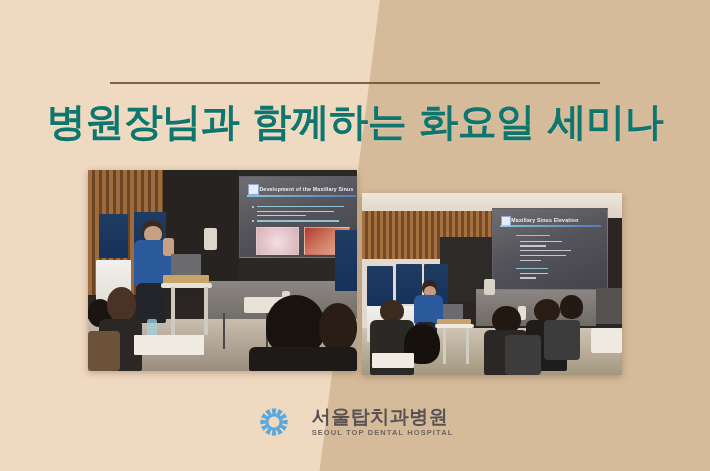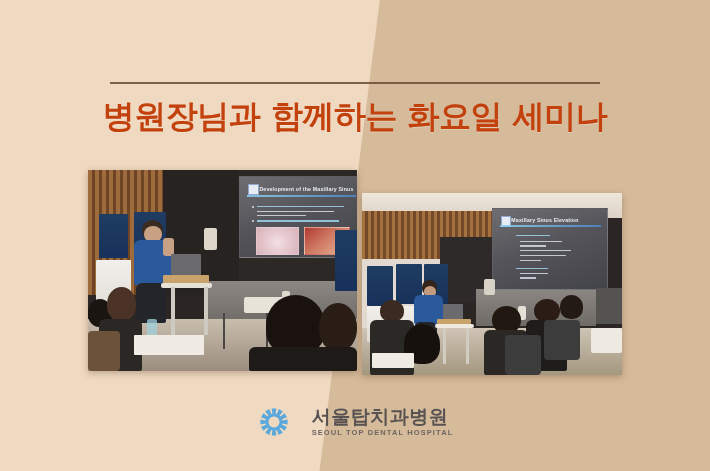--- a/index.html
+++ b/index.html
@@ -42,24 +42,24 @@
     height: 2px;
     background: #6B4A35;
     opacity: .85;
   }
   .title {
     position: absolute;
     left: 0;
     right: 0;
     top: 95px;
     text-align: center;
-    font-size: 32px;
+    font-size: 39px;
     font-weight: bold;
     letter-spacing: -0.5px;
-    color: #c2410c;
+    color: #0f766e;
     font-family: "DejaVu Sans", "Liberation Sans", sans-serif;
     text-shadow: 0 1px 0 rgba(255,255,255,.25);
   }
 
   
   .photo {
     position: absolute;
     overflow: hidden;
     box-shadow: 0 2px 7px rgba(90,60,40,.35);
     background: #2b2623;

